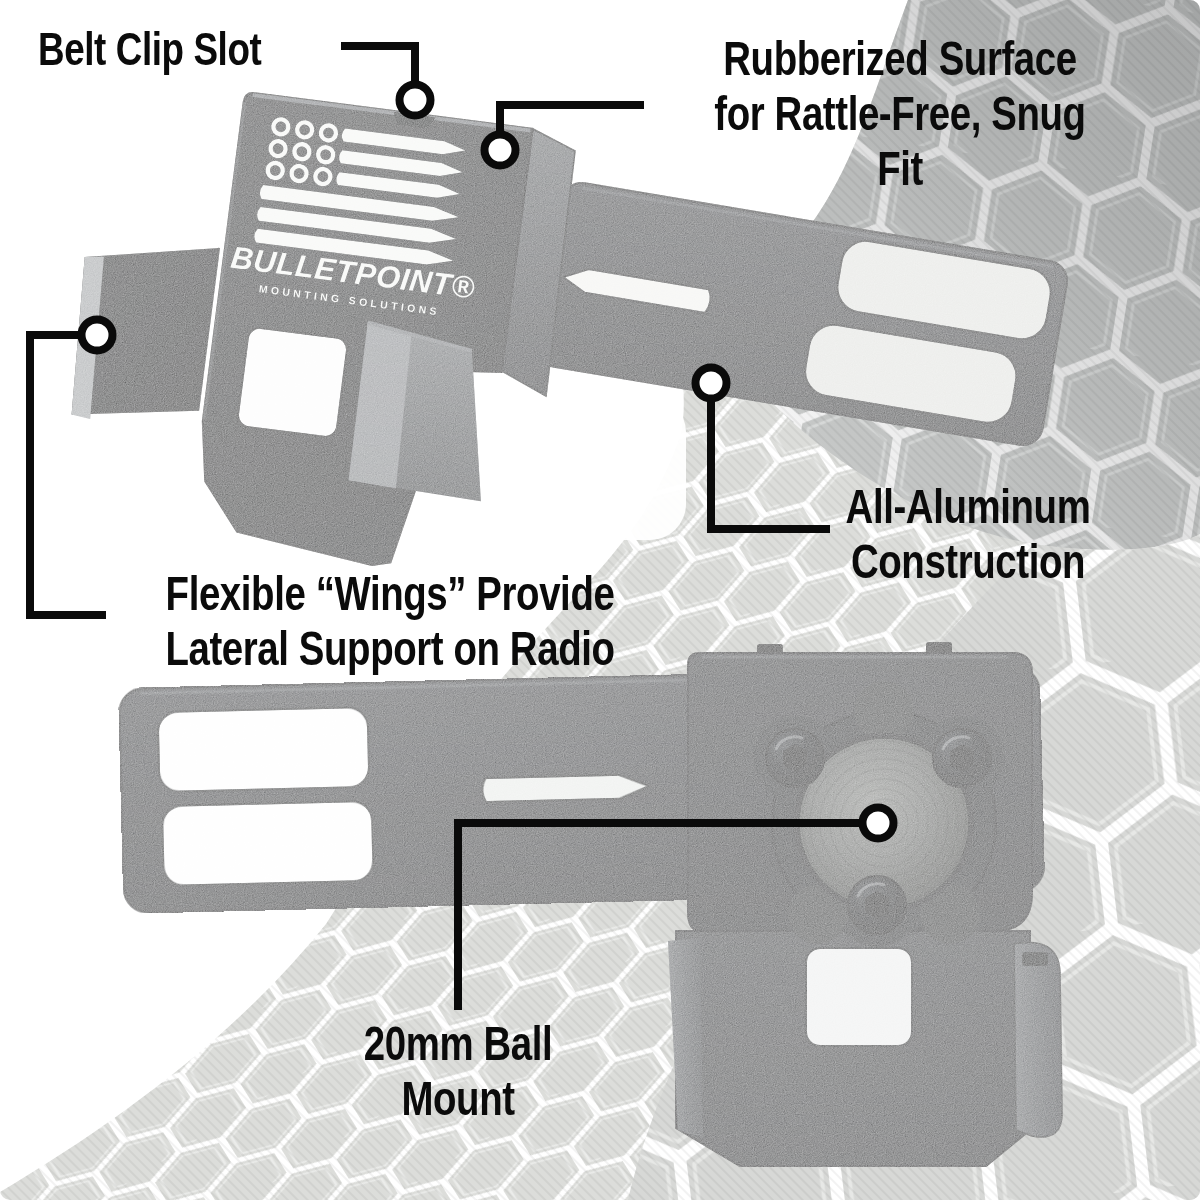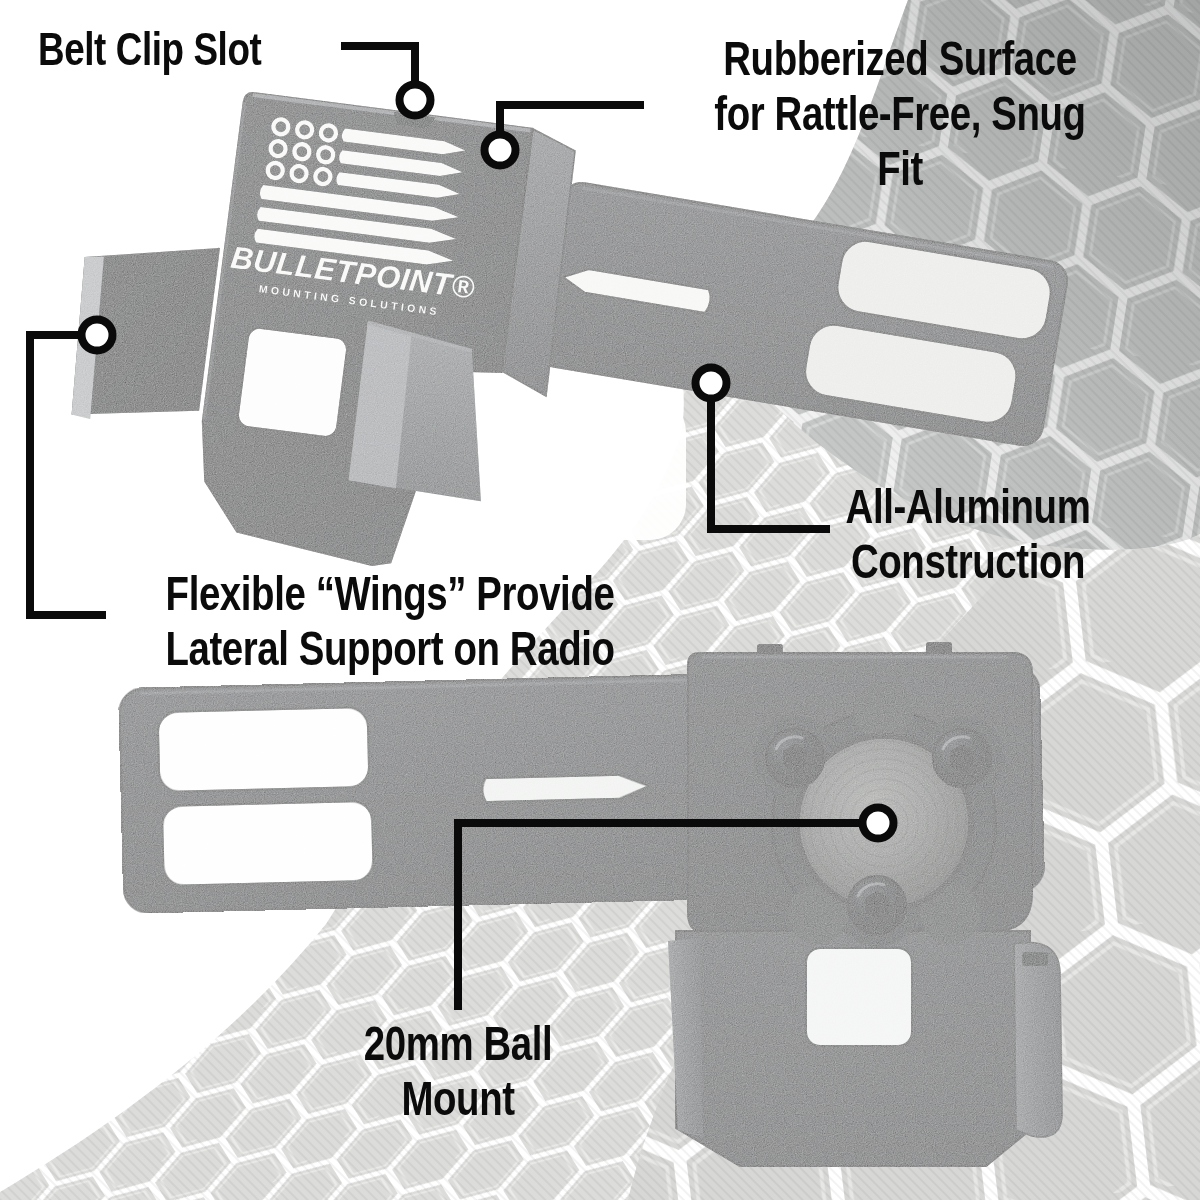--- a/index.html
+++ b/index.html
@@ -1,17 +1,17 @@
 <!DOCTYPE html>
 <html><head>
 <meta charset="utf-8">
 <style>
   html,body{margin:0;padding:0;background:#ffffff;}
   #stage{position:relative;width:1200px;height:1200px;overflow:hidden;background:#ffffff;
-         font-family:"Liberation Sans",sans-serif;}
+         font-family:"Liberation Sans",sans-serif;border-radius:10px;}
   #scene{position:absolute;left:0;top:0;}
   .label{position:absolute;font-weight:800;font-size:48px;line-height:55px;
          color:#0b0b0b;letter-spacing:-0.5px;white-space:nowrap;}
   .label .ln{display:block;}
   .label.center{text-align:center;transform:translateX(-50%) scaleX(0.80);transform-origin:center top;}
   .label.left{font-size:46px;transform:scaleX(0.80);transform-origin:left top;}
 </style>
 </head>
 <body>
 

